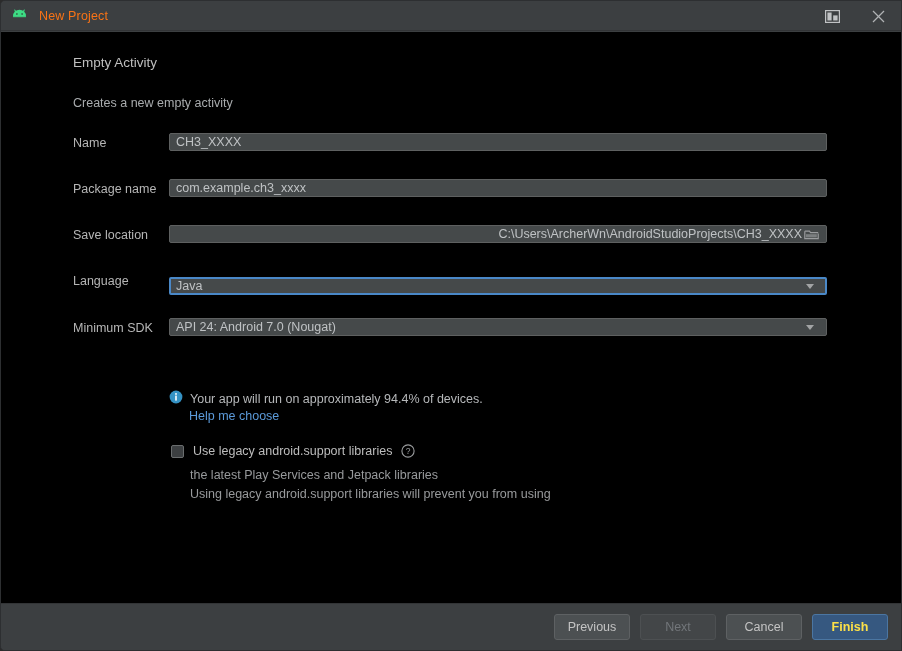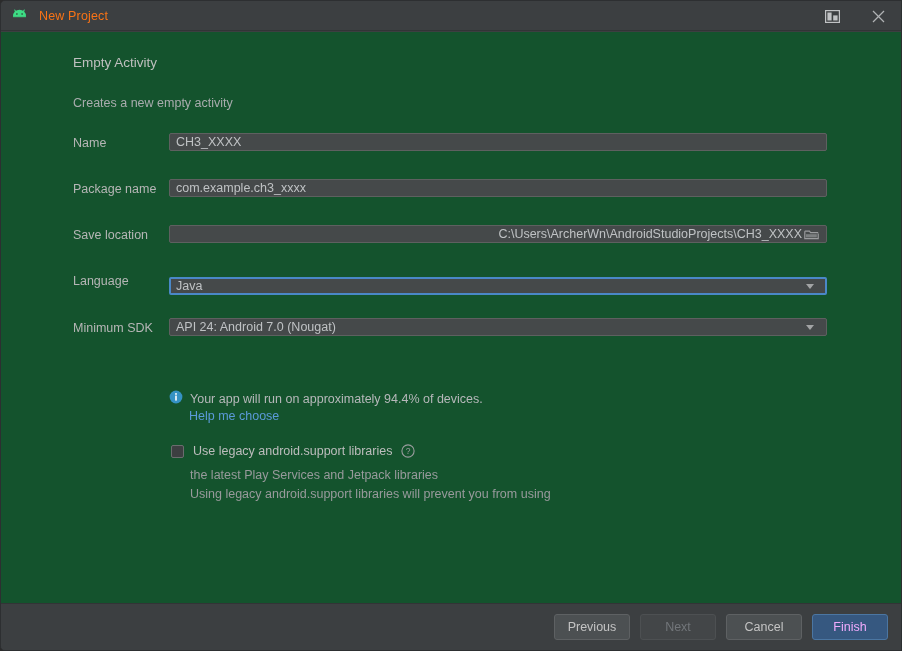--- a/index.html
+++ b/index.html
@@ -74,21 +74,21 @@
   }
   .dock-icon { display: block; }
   .close-icon { display: block; }
 
   
   .content {
     position: absolute;
     left: 0; top: 31px;
     right: 0;
     bottom: 47px;
-    background: #14532d;
+    background: #000000;
   }
 
   .heading {
     position: absolute;
     left: 72px;
     top: 23px;
     font-size: 13.5px;
     color: #bfbfbf;
   }
   .subheading {
@@ -257,21 +257,22 @@
     cursor: default;
   }
   .btn.disabled {
     color: #72767a;
     border-color: #4d5052;
     background: #434648;
   }
   .btn.primary {
     background: #365880;
     border: 1px solid #4b76a2;
-    color: #f0abfc;
+    color: #fde047;
+    font-weight: bold;
   }
 </style>
 </head>
 <body>
 
 <div class="window">
 
   <div class="titlebar">
     <div class="title-left">
       <span>

